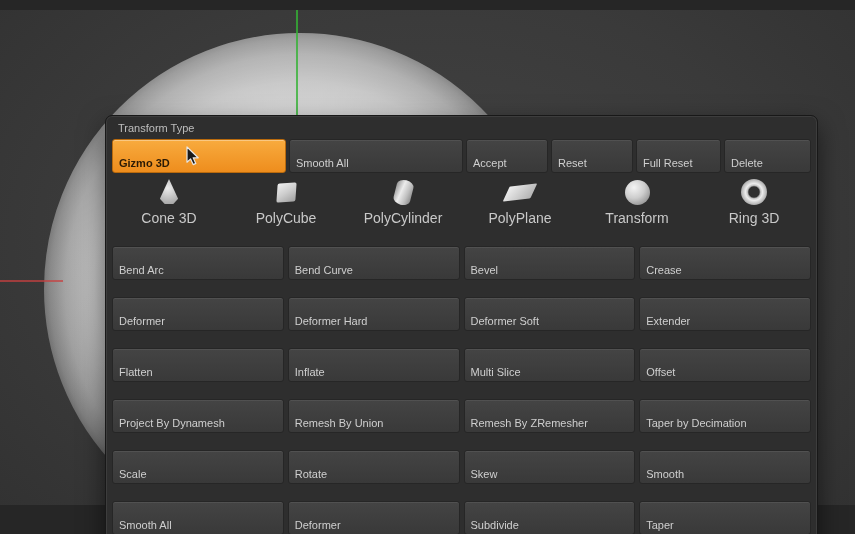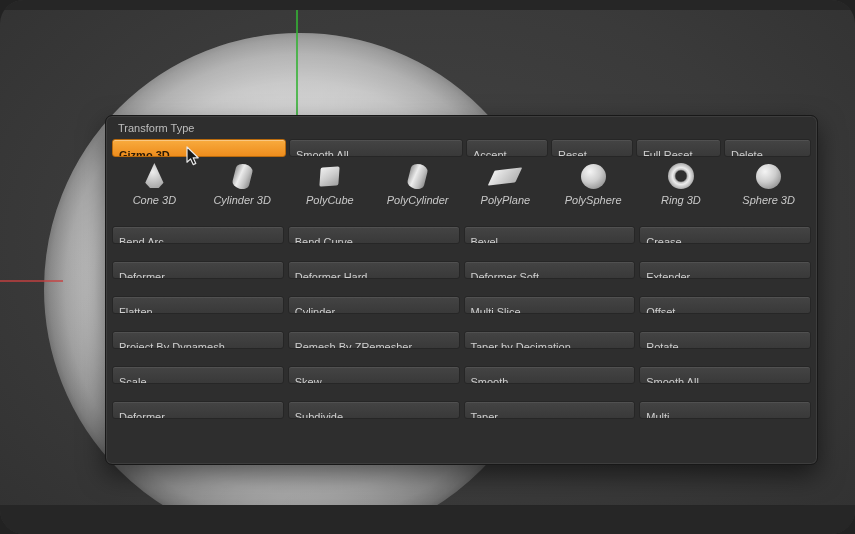--- a/index.html
+++ b/index.html
@@ -1,42 +1,42 @@
 <!DOCTYPE html>
 <html><head>
 <meta charset="utf-8">
 <style>
   html,body{margin:0;padding:0;background:#222;}
   .stage{position:relative;width:855px;height:534px;overflow:hidden;
     background:radial-gradient(ellipse at 50% 45%, #434343 0%, #3a3a3a 60%, #313131 100%);
-    font-family:"Liberation Sans",sans-serif;border-radius:24px;-webkit-font-smoothing:antialiased;}
+    font-family:"Liberation Sans",sans-serif;-webkit-font-smoothing:antialiased;}
   .scene{position:absolute;left:0;top:0;z-index:1;}
   .topbar{position:absolute;left:0;top:0;width:100%;height:10px;background:#262626;z-index:3;}
   .bottombar{position:absolute;left:0;bottom:0;width:100%;height:29px;background:#262626;z-index:3;}
   .origin-label{position:absolute;left:303px;top:450px;z-index:2;color:#cdcdcd;font-size:12px;}
 
   .panel{position:absolute;left:105px;top:115px;width:713px;z-index:4;box-sizing:border-box;
     background:#2e2e2e;border:1px solid #181818;border-radius:7px;
     box-shadow:0 10px 26px rgba(0,0,0,.55), inset 0 0 0 1px #3d3d3d;
     padding:4px 5px 10px;}
   .panel-title{font-size:11px;color:#bdbdbd;margin:2px 0 5px 7px;}
   .row{display:flex;gap:3px;padding:0 1px;}
   .btn{appearance:none;border:1px solid #262626;background:linear-gradient(#444,#393939);
     color:#cfcfcf;font-family:inherit;font-size:11px;height:18px;line-height:15px;
-    border-radius:3px;text-align:left;padding:8px 6px;box-sizing:border-box;
+    border-radius:3px;text-align:left;padding:16px 6px;box-sizing:border-box;
     box-shadow:inset 0 1px 0 rgba(255,255,255,.07);cursor:pointer;white-space:nowrap;overflow:hidden;}
   .btn.selected{background:linear-gradient(#f8ab3e,#ee8d1d);border-color:#b96a0d;
     color:#2b1a05;font-weight:bold;box-shadow:inset 0 1px 0 rgba(255,255,255,.35);}
   .top-row .btn{flex:0 0 auto;}
   .w-a{width:174px}.w-b{width:174px}.w-c{width:82px}.w-d{width:82px}.w-e{width:85px}.w-f{width:87px}
 
   .prim-row{margin-top:4px;margin-bottom:20px;}
   .prim{flex:1;text-align:center;cursor:pointer;min-width:0;}
   .icon-box{height:30px;display:flex;align-items:center;justify-content:center;}
-  .prim-label{font-size:11px;color:#c9c9c9;margin-top:3px;white-space:nowrap;font-style:italic;}
+  .prim-label{font-size:14px;color:#c9c9c9;margin-top:3px;white-space:nowrap;}
   .icon{display:block;}
   .icon.sphere{width:25px;height:25px;border-radius:50%;
     background:radial-gradient(circle at 36% 30%,#f4f4f4,#cdcdcd 45%,#959595 80%,#7a7a7a);}
   .icon.cone{width:24px;height:26px;
     background:radial-gradient(circle at 45% 35%,#ededed,#a8a8a8 75%,#8d8d8d);
     clip-path:polygon(50% 0%,88% 76%,68% 96%,32% 96%,12% 76%);}
   .icon.cylinder{width:17px;height:25px;border-radius:9px/6px;transform:rotate(14deg);
     background:linear-gradient(100deg,#8f8f8f,#ececec 38%,#c0c0c0 70%,#888);}
   .icon.cube{width:19px;height:19px;border-radius:2px;transform:rotate(-4deg) skewX(-8deg);
     background:linear-gradient(150deg,#f1f1f1 0%,#cdcdcd 50%,#9f9f9f 100%);}
@@ -107,84 +107,73 @@
 
     <div class="row prim-row">
       <div class="prim">
         <div class="icon-box">
             <span class="icon cone"></span>
           </div>
         <div class="prim-label">Cone 3D</div>
       </div>
       <div class="prim">
         <div class="icon-box">
-            <span class="icon cylinder"></span>
-          </div>
-        <div class="prim-label">Cylinder 3D</div>
-      </div>
-      <div class="prim">
-        <div class="icon-box">
             <span class="icon cube"></span>
           </div>
         <div class="prim-label">PolyCube</div>
       </div>
       <div class="prim">
         <div class="icon-box">
             <span class="icon cylinder"></span>
           </div>
         <div class="prim-label">PolyCylinder</div>
       </div>
       <div class="prim">
         <div class="icon-box">
             <span class="icon plane"></span>
           </div>
         <div class="prim-label">PolyPlane</div>
       </div>
       <div class="prim">
         <div class="icon-box">
             <span class="icon sphere"></span>
           </div>
-        <div class="prim-label">PolySphere</div>
+        <div class="prim-label">Transform</div>
       </div>
       <div class="prim">
         <div class="icon-box">
             <span class="icon ring"></span>
           </div>
         <div class="prim-label">Ring 3D</div>
-      </div>
-      <div class="prim">
-        <div class="icon-box">
-            <span class="icon sphere"></span>
-          </div>
-        <div class="prim-label">Sphere 3D</div>
       </div>
     </div>
 
     <div class="grid">
       <button class="btn">Bend Arc</button>
       <button class="btn">Bend Curve</button>
       <button class="btn">Bevel</button>
       <button class="btn">Crease</button>
 
       <button class="btn">Deformer</button>
       <button class="btn">Deformer Hard</button>
       <button class="btn">Deformer Soft</button>
       <button class="btn">Extender</button>
 
       <button class="btn">Flatten</button>
-      <button class="btn">Cylinder</button>
+      <button class="btn">Inflate</button>
       <button class="btn">Multi Slice</button>
       <button class="btn">Offset</button>
 
       <button class="btn">Project By Dynamesh</button>
+      <button class="btn">Remesh By Union</button>
       <button class="btn">Remesh By ZRemesher</button>
 
       <button class="btn">Taper by Decimation</button>
+      <button class="btn">Scale</button>
       <button class="btn">Rotate</button>
-      <button class="btn">Scale</button>
       <button class="btn">Skew</button>
 
       <button class="btn">Smooth</button>
       <button class="btn">Smooth All</button>
       <button class="btn">Deformer</button>
 
       <button class="btn">Subdivide</button>
       <button class="btn">Taper</button>
       <button class="btn">Multi</button>
       <div class="grid-spacer"></div>

